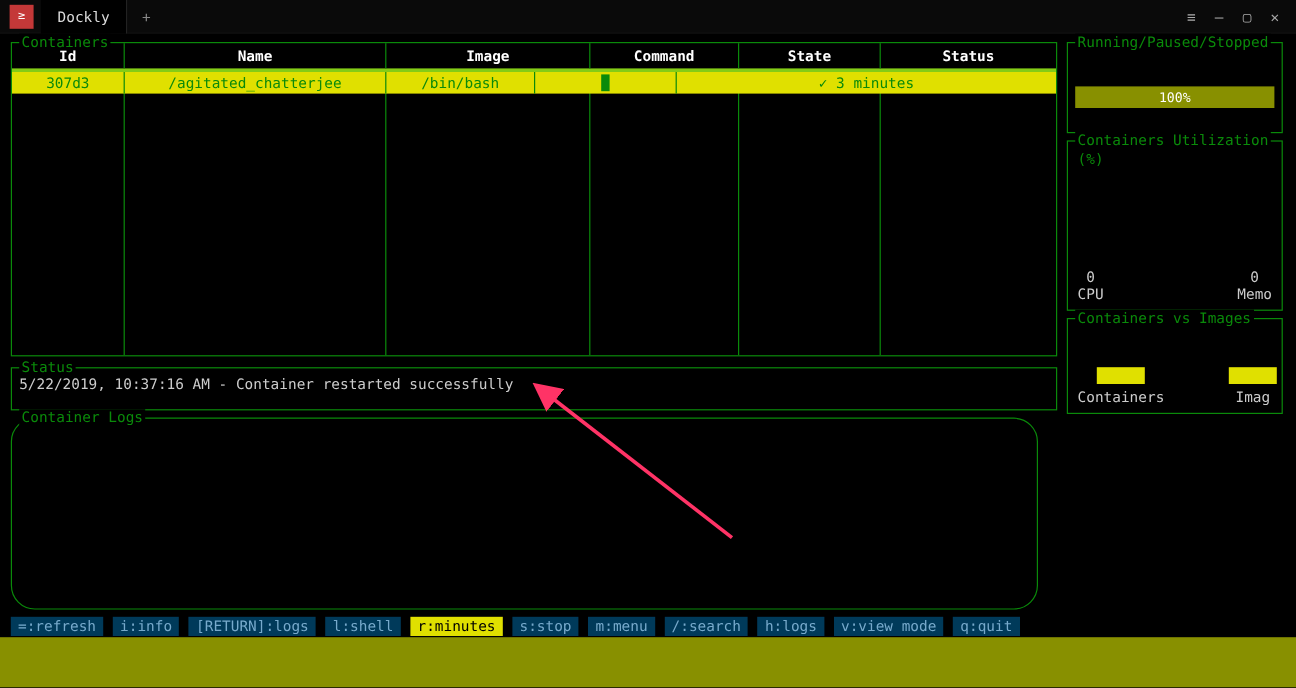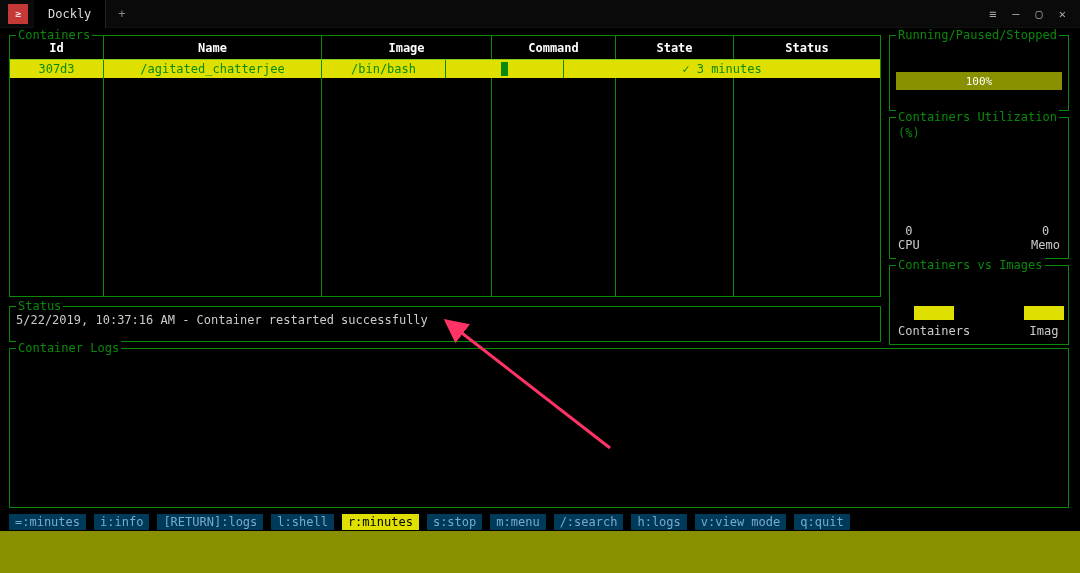--- a/index.html
+++ b/index.html
@@ -83,21 +83,21 @@
       font-size: 12px;
     }
     .containers-panel {
       top: 7px;
       left: 9px;
       width: 872px;
       height: 262px;
     }
     .table-header {
       display: flex;
-      border-bottom: 1px solid #84cc16;
+      border-bottom: 3px solid #84cc16;
       height: 24px;
       align-items: center;
     }
     .table-header .col {
       color: #fff;
       font-weight: bold;
       text-align: center;
       border-right: 1px solid #0a8a0a;
       height: 100%;
       display: flex;
@@ -226,22 +226,23 @@
       width: 872px;
       height: 36px;
     }
     .status-text {
       padding: 6px 6px;
       color: #ccc;
     }
     .logs-panel {
       top: 320px;
       left: 9px;
-      width: 1060px;
+      width: 856px;
       height: 160px;
+      border-radius: 20px;
     }
     .menu-bar {
       position: absolute;
       bottom: 42px;
       left: 0;
       right: 0;
       height: 18px;
       background: #000;
       display: flex;
       align-items: center;
@@ -356,21 +357,21 @@
   <div class="panel status-panel">
     <div class="panel-title">Status</div>
     <div class="status-text">5/22/2019, 10:37:16 AM - Container restarted successfully</div>
   </div>
 
   <div class="panel logs-panel">
     <div class="panel-title">Container Logs</div>
   </div>
 
   <div class="menu-bar">
-    <span class="menu-item">=:minutes</span>
+    <span class="menu-item">=:refresh</span>
     <span class="menu-item">i:info</span>
     <span class="menu-item">[RETURN]:logs</span>
     <span class="menu-item">l:shell</span>
     <span class="menu-item highlight">r:minutes</span>
     <span class="menu-item">s:stop</span>
     <span class="menu-item">m:menu</span>
     <span class="menu-item">/:search</span>
     <span class="menu-item">h:logs</span>
     <span class="menu-item">v:view mode</span>
     <span class="menu-item">q:quit</span>

